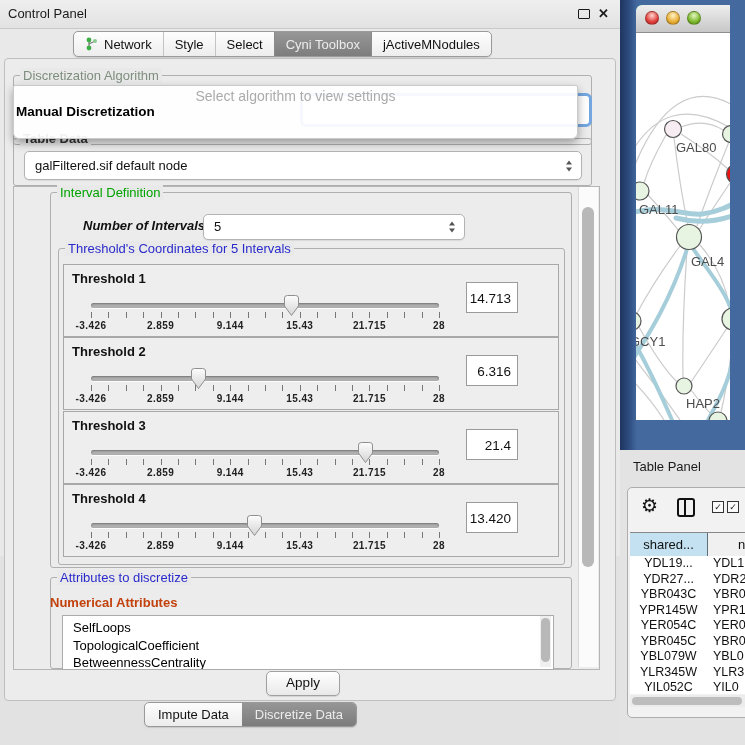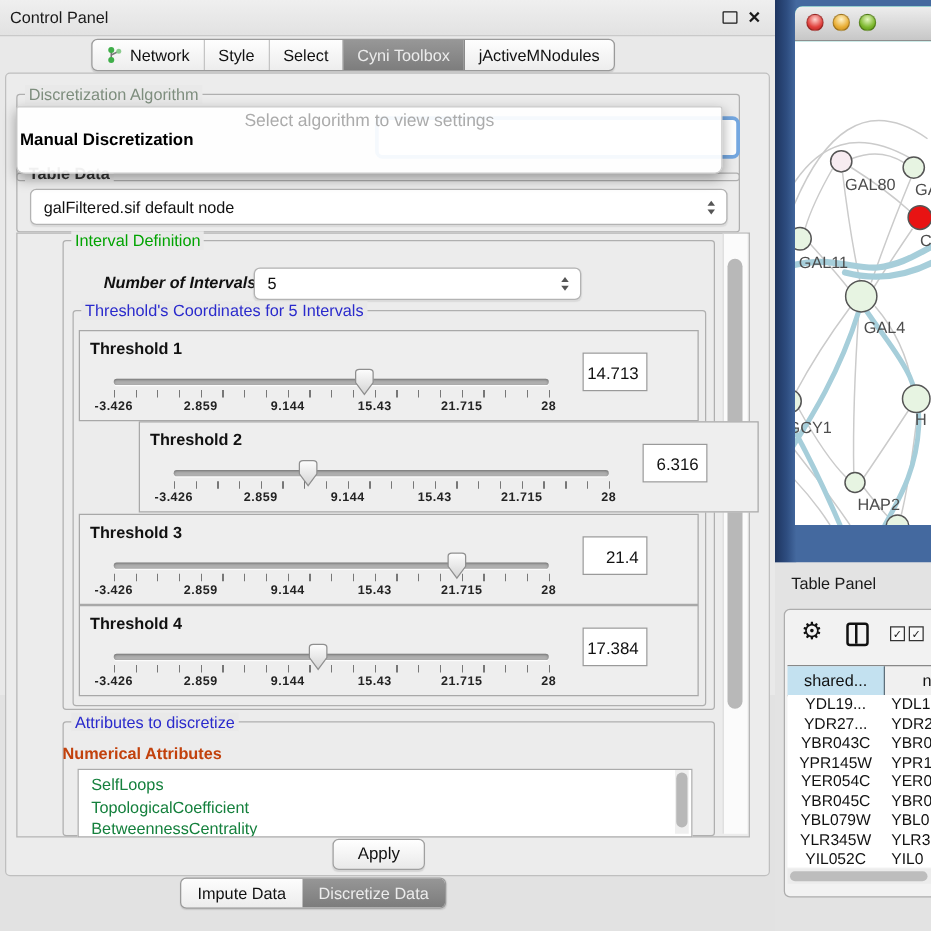--- a/index.html
+++ b/index.html
@@ -62,39 +62,39 @@
     box-shadow:inset 0 1px 2px rgba(0,0,0,0.35), 0 1px 0 rgba(255,255,255,0.8);}
   .th-handle{position:absolute;top:29px;}
   .th-ticks{position:absolute;left:27px;top:47px;width:349px;height:6px;
     background:repeating-linear-gradient(to right,#777 0 1px,transparent 1px 17.4px);}
   .th-ticklabel{position:absolute;top:55px;transform:translateX(-50%);font-size:10px;font-weight:bold;
     color:#222;letter-spacing:0.4px;white-space:nowrap;}
   .th-value{position:absolute;left:402px;top:17px;width:52px;height:31px;background:#FFF;border:1px solid #9A9A9A;
     font-size:13.5px;color:#111;text-align:right;line-height:31px;padding-right:6px;box-sizing:border-box;}
 
   .attr-list{left:62px;top:615px;width:490px;height:53px;background:#FFF;border:1px solid #ABABAB;overflow:hidden;}
-  .attr-item{font-size:13px;color:#15803d;line-height:17.5px;padding-left:10px;white-space:nowrap;}
+  .attr-item{font-size:13px;color:#000000;line-height:17.5px;padding-left:10px;white-space:nowrap;}
   .attr-scroll{left:540px;top:616px;width:11px;height:51px;background:#EFEFEF;}
   .attr-thumb{left:541px;top:618px;width:9px;height:44px;background:#B8B8B8;border-radius:5px;}
 
   .apply-btn{left:266px;top:671px;width:72px;height:23px;border:1px solid #A0A0A0;border-radius:5px;
     background:linear-gradient(#FFFFFF,#E9E9E9);font-size:13.5px;color:#111;text-align:center;line-height:22px;
     box-shadow:0 1px 1px rgba(0,0,0,0.1);}
 
   .bottom-tabbar{left:144px;top:702px;height:23px;display:flex;border:1px solid #999;border-radius:5px;
     overflow:hidden;background:linear-gradient(#FDFDFD,#ECECEC);box-shadow:0 1px 1px rgba(0,0,0,0.12);}
   .bottom-tab{display:flex;align-items:center;padding:0 13px;font-size:13px;color:#111;white-space:nowrap;}
   .bottom-tab.active{background:linear-gradient(#969696,#7C7C7C);color:#ECECEC;}
   .bottom-tab.right-sep{border-left:1px solid #999;}
 
   
   .network-region{left:620px;top:0;width:125px;height:450px;background:#44699F;}
   .network-edge-shadow{left:620px;top:0;width:17px;height:450px;
     background:linear-gradient(to right,#1E3560,#2E4D80 55%,#44699F);}
-  .mac-window{left:636px;top:5px;width:109px;height:415px;border-top-left-radius:6px;overflow:hidden;
+  .mac-window{left:636px;top:5px;width:94px;height:415px;border-top-left-radius:6px;overflow:hidden;
     background:#14b8a6;}
   .mac-titlebar{position:absolute;left:0;top:0;width:100%;height:27px;
     background:linear-gradient(#EEEEEE,#C7C7C7);border-bottom:1px solid #8E8E8E;}
   .tl{position:absolute;top:6px;width:14px;height:14px;border-radius:50%;border:1px solid rgba(0,0,0,0.25);
     box-sizing:border-box;}
   .tl-red{left:9px;background:radial-gradient(circle at 50% 30%,#FFD5D0,#E0403C 60%,#B02420);}
   .tl-yellow{left:30px;background:radial-gradient(circle at 50% 30%,#FFF3C8,#E9AE35 60%,#C08416);}
   .tl-green{left:51px;background:radial-gradient(circle at 50% 30%,#E4F7C0,#7DB82E 60%,#588E10);}
   .net-canvas{position:absolute;left:0;top:28px;width:109px;height:387px;background:#FFF;overflow:hidden;}
 
@@ -212,21 +212,21 @@
         </svg>
         <div class="th-ticks"></div>
         <span class="th-ticklabel" style="left:27px">-3.426</span>
         <span class="th-ticklabel" style="left:96.60000000000001px">2.859</span>
         <span class="th-ticklabel" style="left:166.20000000000002px">9.144</span>
         <span class="th-ticklabel" style="left:235.80000000000004px">15.43</span>
         <span class="th-ticklabel" style="left:305.40000000000003px">21.715</span>
         <span class="th-ticklabel" style="left:375px">28</span>
         <div class="th-value">14.713</div>
       </div>
-      <div class="threshold-panel" style="top: 337px; margin-left: 48px;">
+      <div class="threshold-panel" style="top: 337px;">
         <div class="th-label">Threshold 2</div>
         <div class="th-track"></div>
         <svg class="th-handle" width="17" height="23" style="left:126.37933558200217px">
           <defs>
             <linearGradient id="hg1" x1="0" y1="0" x2="0" y2="1">
               <stop offset="0" stop-color="#FDFDFD"></stop>
               <stop offset="1" stop-color="#D4D4D4"></stop>
             </linearGradient>
           </defs>
           <path d="M1.5 4 Q1.5 1.5 4.5 1.5 L12.5 1.5 Q15.5 1.5 15.5 4 L15.5 12 L8.5 21.5 L1.5 12 Z" fill="url(#hg1)" stroke="#8F8F8F" stroke-width="1"></path>
@@ -273,21 +273,21 @@
           </defs>
           <path d="M1.5 4 Q1.5 1.5 4.5 1.5 L12.5 1.5 Q15.5 1.5 15.5 4 L15.5 12 L8.5 21.5 L1.5 12 Z" fill="url(#hg3)" stroke="#8F8F8F" stroke-width="1"></path>
         </svg>
         <div class="th-ticks"></div>
         <span class="th-ticklabel" style="left:27px">-3.426</span>
         <span class="th-ticklabel" style="left:96.60000000000001px">2.859</span>
         <span class="th-ticklabel" style="left:166.20000000000002px">9.144</span>
         <span class="th-ticklabel" style="left:235.80000000000004px">15.43</span>
         <span class="th-ticklabel" style="left:305.40000000000003px">21.715</span>
         <span class="th-ticklabel" style="left:375px">28</span>
-        <div class="th-value">17.384</div>
+        <div class="th-value">13.420</div>
       </div>
     </div>
 
   <div class="abs groupbox" style="left:50px;top:577px;width:520px;height:90px;">
     <span class="legend blue">Attributes to discretize</span>
   </div>
   <div class="abs" style="left:50px;top:595px;font-size:13px;font-weight:bold;color:#c2410c;">Numerical Attributes</div>
   <div class="abs attr-list" id="attr-list">
       <div style="height:3px"></div>
       <div class="attr-item">SelfLoops</div>

